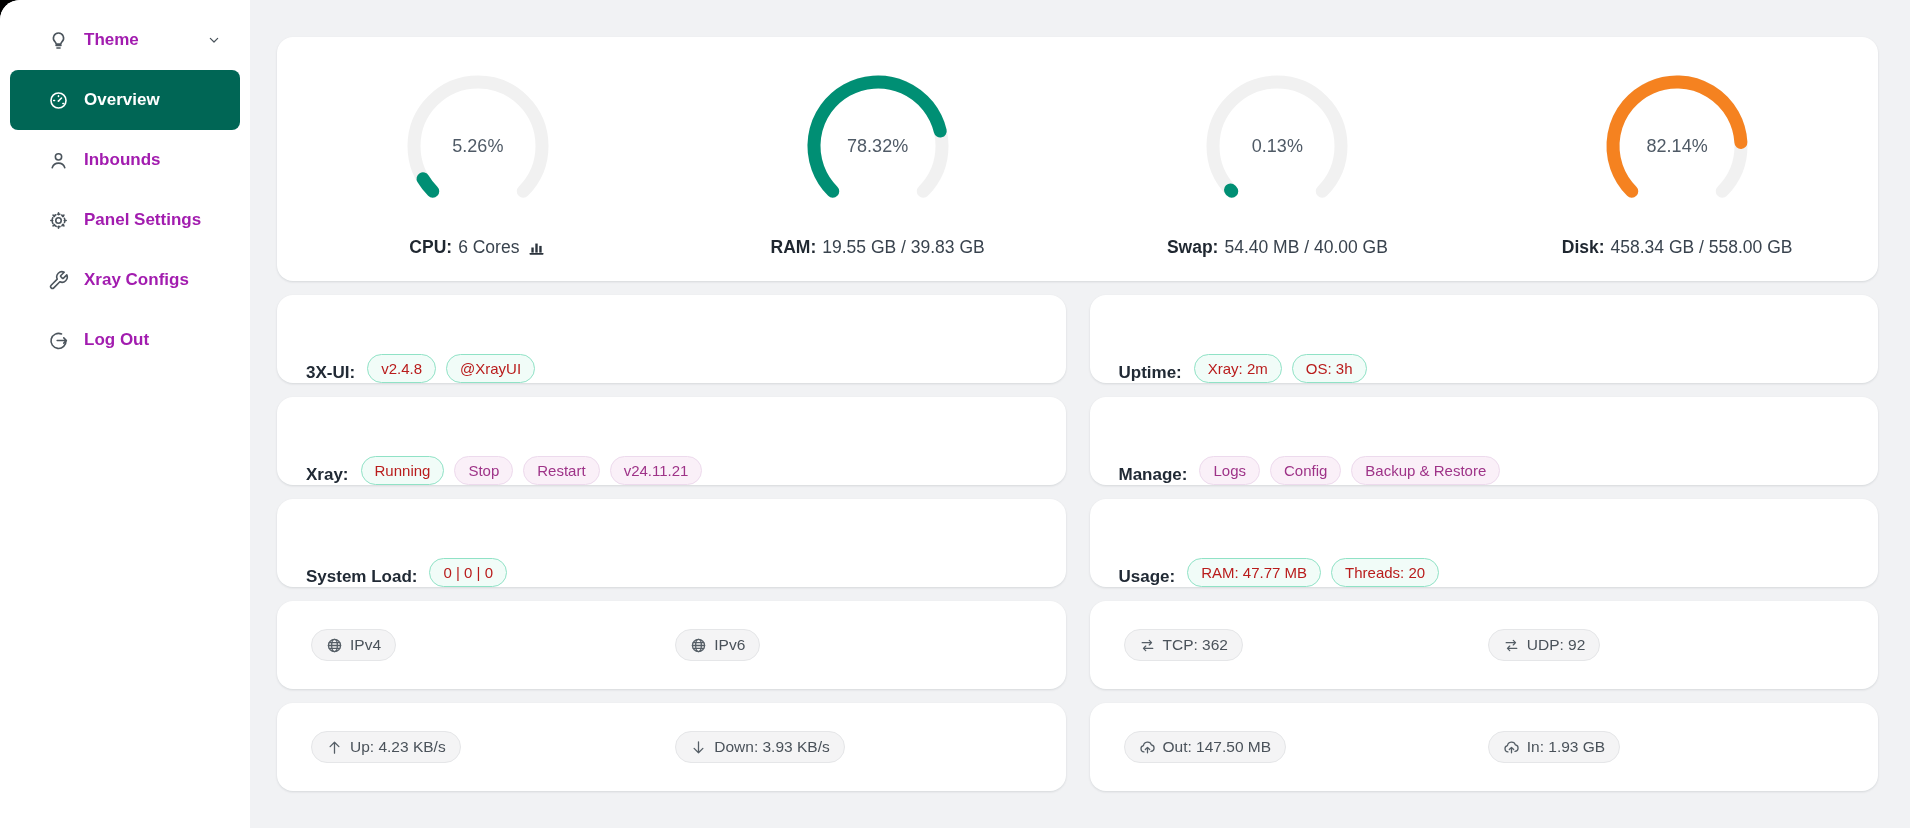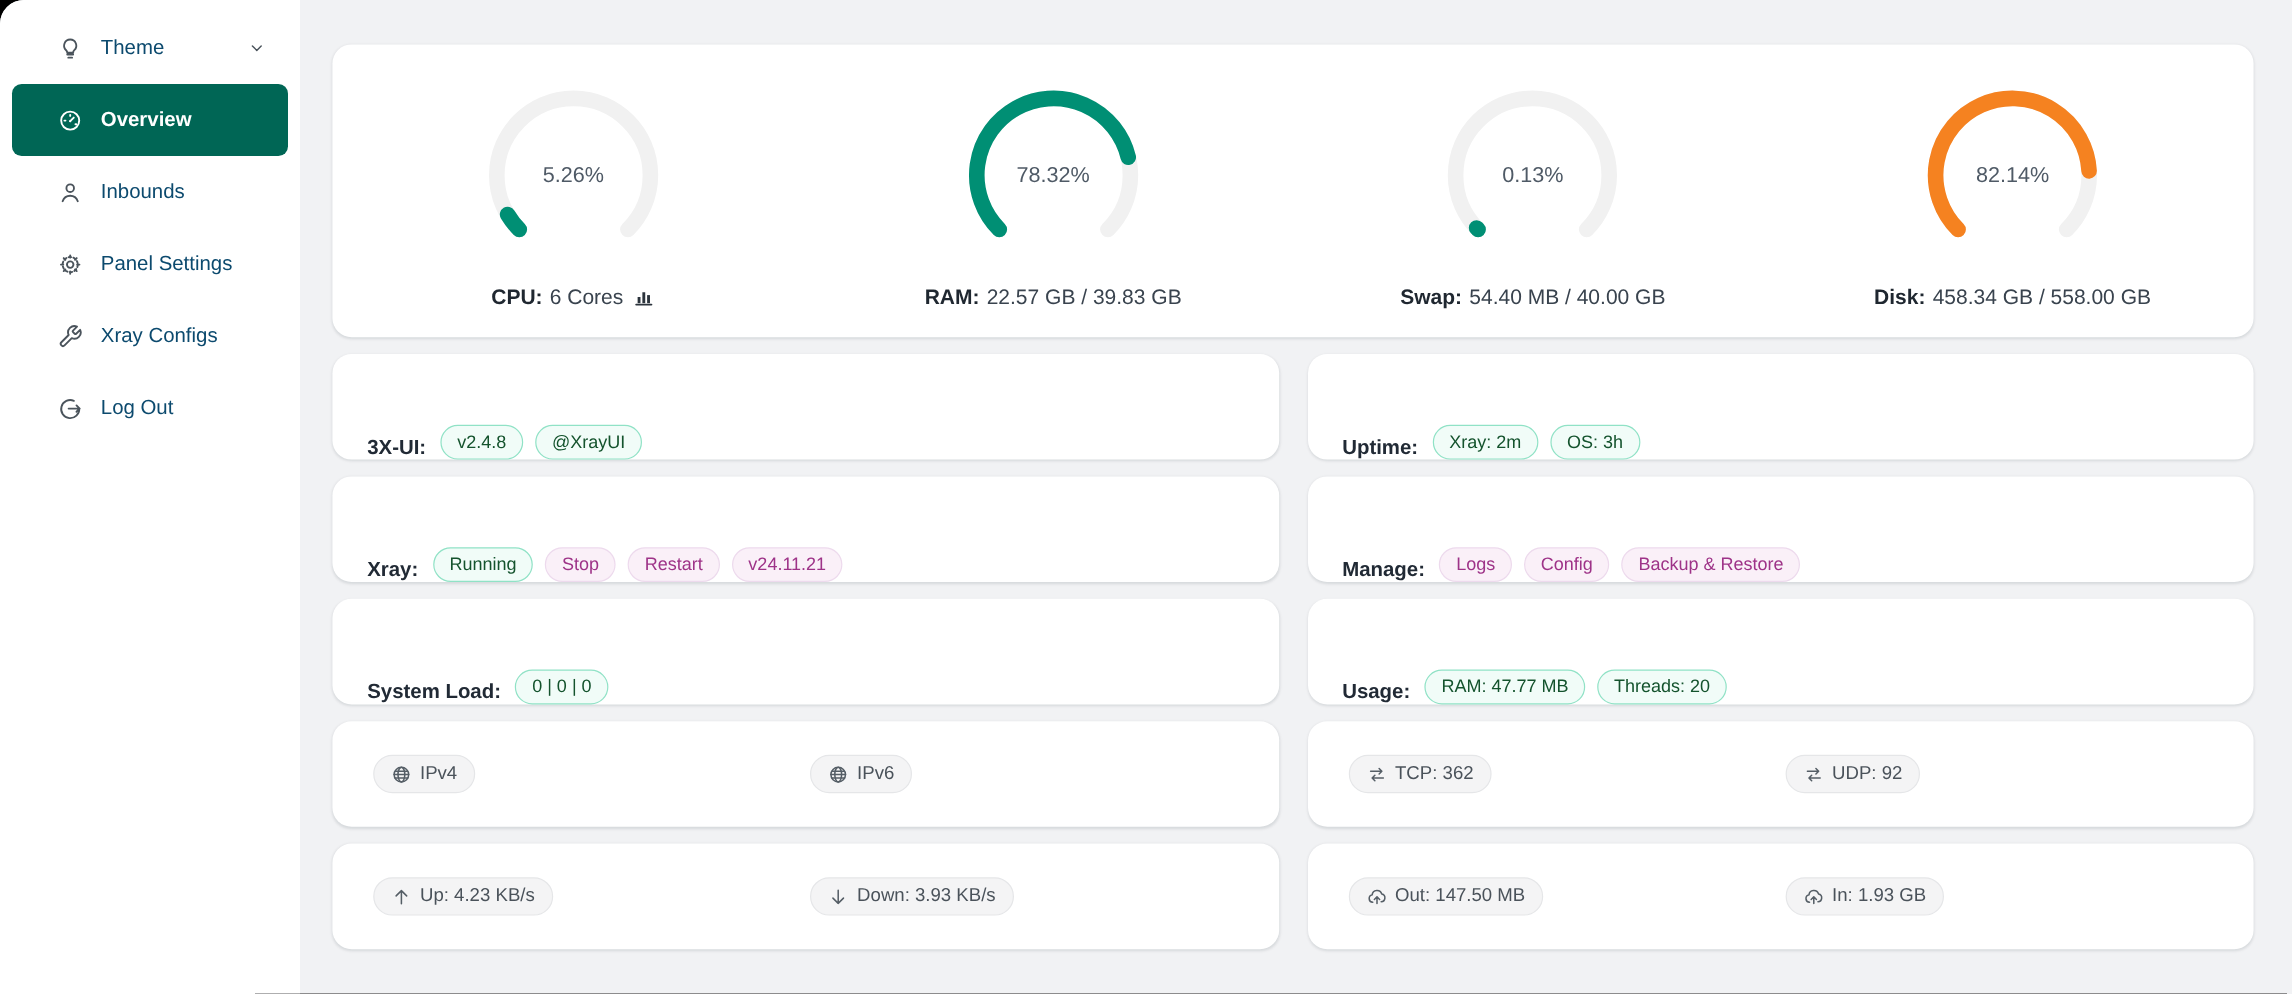--- a/index.html
+++ b/index.html
@@ -2,21 +2,21 @@
 <html><head>
 <meta charset="utf-8">
 <style>
   * { margin:0; padding:0; box-sizing:border-box; }
   html,body { width:1910px; height:828px; overflow:hidden; background:#000; }
   body { font-family:"Liberation Sans","DejaVu Sans",sans-serif; }
   .frame { position:absolute; inset:0; background:#f1f2f4; border-top-left-radius:20px; overflow:hidden; }
 
   
   .sidebar { position:absolute; left:0; top:0; bottom:0; width:250px; background:#ffffff; padding-top:10px; z-index:2; }
-  .side-item { height:60px; display:flex; align-items:center; gap:15px; padding:0 18px 0 38px; color:#0c4a6e; font-size:17px; font-weight:400; cursor:pointer; position:relative; border-radius:8px; margin:0 10px; }
+  .side-item { height:60px; display:flex; align-items:center; gap:15px; padding:0 18px 0 38px; color:#a21caf; font-size:17px; font-weight:700; cursor:pointer; position:relative; border-radius:8px; margin:0 10px; }
   .side-item .icon { color:#4b545c; }
   .side-item.active { background:#006655; color:#ffffff; font-weight:700; }
   .side-item.active .icon { color:#ffffff; }
   .side-item .lbl { flex:1; }
   .chev { color:#55606a; }
 
   .icon { display:inline-flex; align-items:center; justify-content:center; flex:0 0 auto; }
   .icon svg { width:100%; height:100%; display:block; }
 
   
@@ -33,21 +33,21 @@
   .g-label b { color:#1f2730; font-weight:700; }
   .g-label .icon { color:#2b333c; margin-left:2px; cursor:pointer; }
 
   
   .cols { display:grid; grid-template-columns:1fr 1fr; gap:24px; }
   .col { display:flex; flex-direction:column; gap:14px; }
   .info-card { height:88px; display:flex; align-items:flex-end; padding:0 24px 0 29px; }
   .info-card b.row-label { font-size:17px; font-weight:700; color:#212a35; margin-right:12px; white-space:nowrap; }
   .badges { display:flex; align-items:center; gap:10px; flex-wrap:nowrap; }
   .badge { font-size:15px; line-height:27px; padding:0 13px; border-radius:15px; border:1px solid transparent; white-space:nowrap; }
-  .badge.green { color:#14532d; background:#f1fcf8; border-color:#90e2c6; }
+  .badge.green { color:#b91c1c; background:#f1fcf8; border-color:#90e2c6; }
   .badge.pink  { color:#9e3388; background:#faf0f8; border-color:#eddaed; }
   .badge.clickable { cursor:pointer; }
 
   .pill-card { display:grid; grid-template-columns:1fr 1fr; align-items:center; padding:0; }
   .pill { justify-self:start; margin-left:34px; display:inline-flex; align-items:center; gap:7px; height:32px; padding:0 14px; border-radius:16px; background:#f4f4f5; border:1px solid #e5e6e8; color:#4a525a; font-size:15.5px; white-space:nowrap; }
   .pill-card .pill:nth-child(2) { margin-left:4px; }
   .pill .icon { color:#555e66; }
 </style>
 </head>
 <body>
@@ -135,21 +135,21 @@
             </span>
           </div>
         </div>
         <div class="gauge-col">
           <div class="g-wrap"><svg width="150" height="150" viewBox="0 0 150 150">
       <path d="M 29.75 120.25 A 64 64 0 1 1 120.25 120.25" stroke="#f1f1f1" stroke-width="13" fill="none" stroke-linecap="round"></path>
       <path d="M 29.75 120.25 A 64 64 0 1 1 137.22 60.02" stroke="#008f74" stroke-width="13" fill="none" stroke-linecap="round"></path>
     </svg><div class="g-pct">78.32%</div></div>
           <div class="g-label">
             <b>RAM:</b>
-            <span>22.57 GB / 39.83 GB</span>
+            <span>19.55 GB / 39.83 GB</span>
           </div>
         </div>
         <div class="gauge-col">
           <div class="g-wrap"><svg width="150" height="150" viewBox="0 0 150 150">
       <path d="M 29.75 120.25 A 64 64 0 1 1 120.25 120.25" stroke="#f1f1f1" stroke-width="13" fill="none" stroke-linecap="round"></path>
       <path d="M 29.75 120.25 A 64 64 0 0 1 28.50 118.97" stroke="#008f74" stroke-width="13" fill="none" stroke-linecap="round"></path>
     </svg><div class="g-pct">0.13%</div></div>
           <div class="g-label">
             <b>Swap:</b>
             <span>54.40 MB / 40.00 GB</span>

